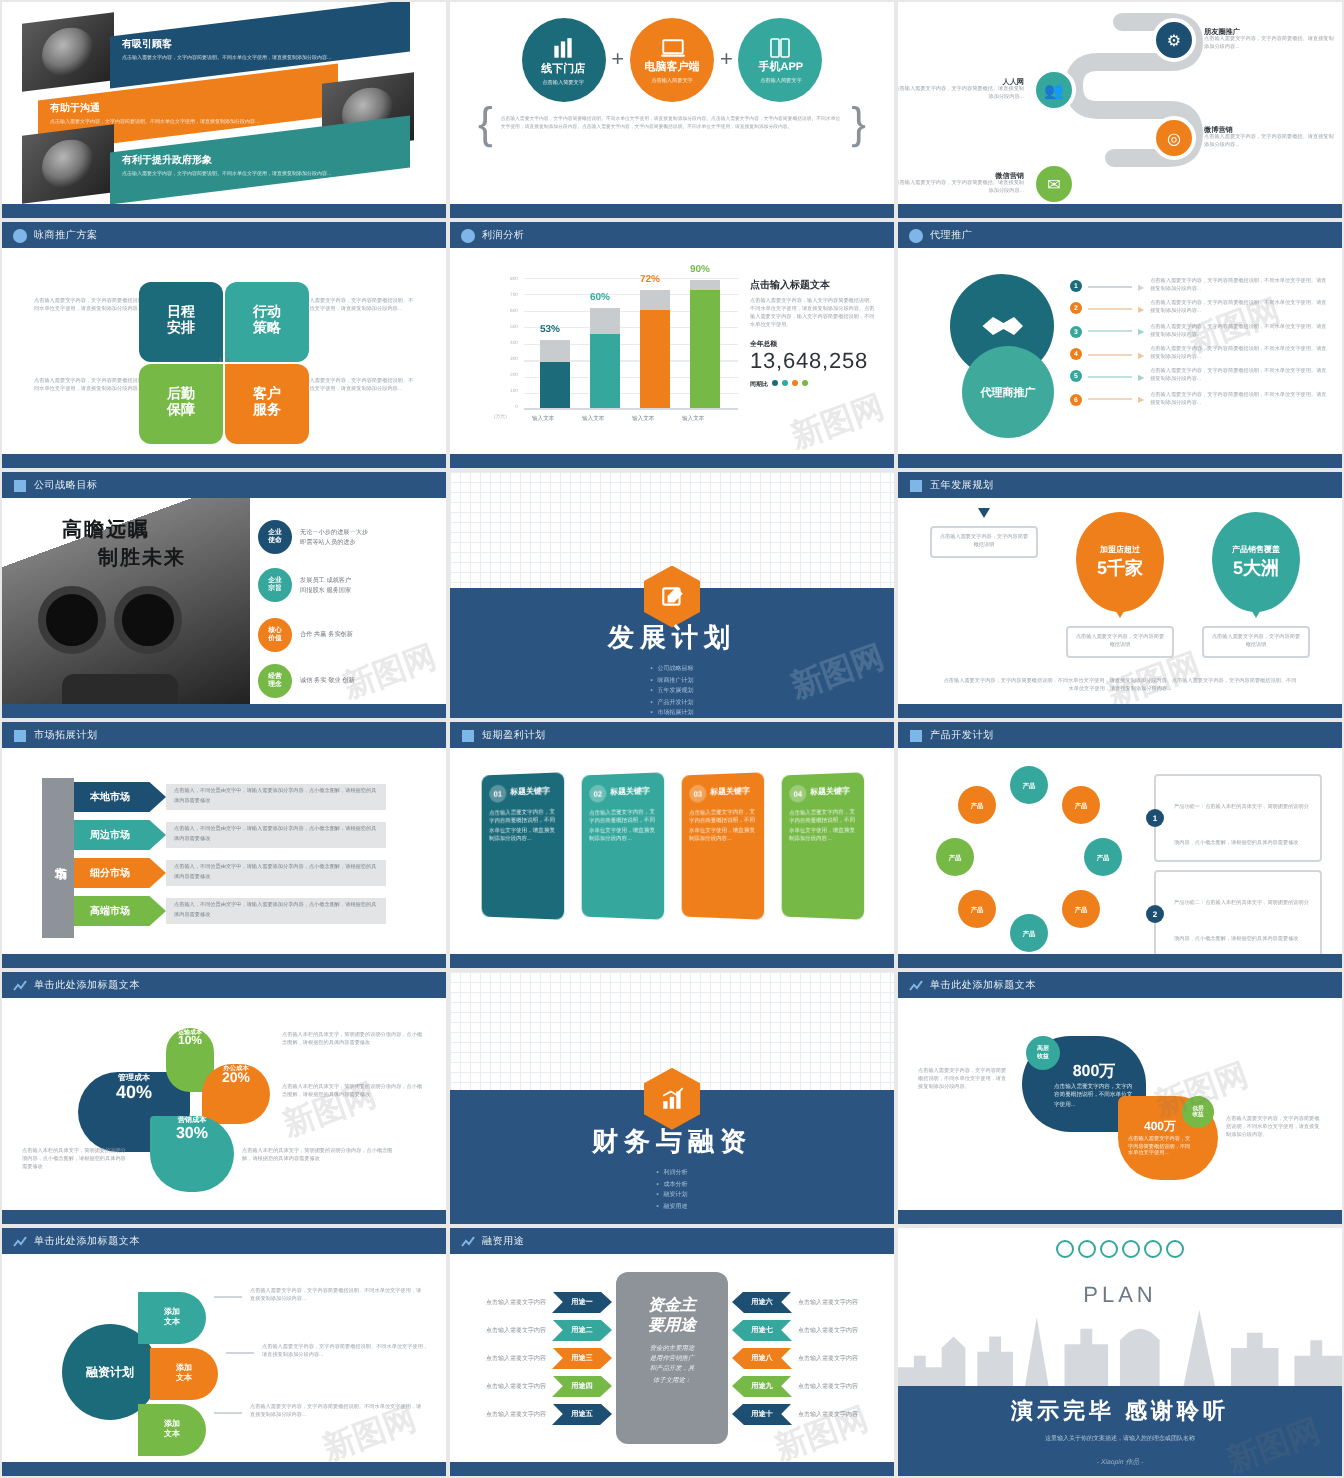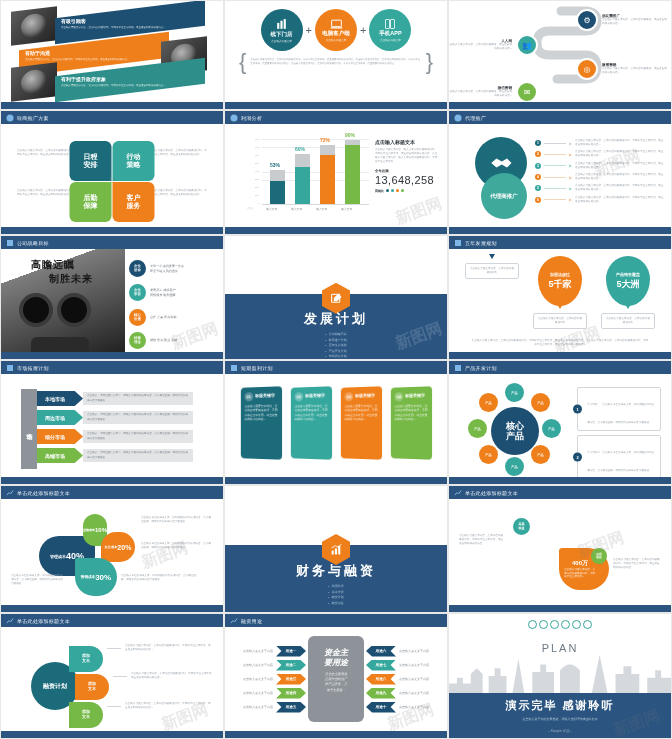--- a/index.html
+++ b/index.html
@@ -101,21 +101,21 @@
                display: flex; align-items: center; justify-content: center; color: #fff; font-size: 3.2px; font-weight: bold; }
   .corecircle { position: absolute; width: 48px; height: 48px; border-radius: 50%; background: #1c4f72;
                 display: flex; flex-direction: column; align-items: center; justify-content: center;
                 color: #fff; font-size: 9px; font-weight: bold; line-height: 1.15; }
   .numline { border: .6px solid #d2d7dc; border-radius: 2px; padding: 3px 3px 3px 9px; position: relative; margin-bottom: 4px; }
   .numline .n { position: absolute; left: -5px; top: 50%; transform: translateY(-50%);
                 width: 9px; height: 9px; border-radius: 50%; background: #1c4f72; color: #fff;
                 font-size: 4px; display: flex; align-items: center; justify-content: center; font-weight: bold; }
 
   
-  .blade { position: absolute; display: flex; flex-direction: row; align-items: center; justify-content: center; color: #fff; }
+  .blade { position: absolute; display: flex; flex-direction: column; align-items: center; color: #fff; }
   .blade .bt { font-size: 4px; font-weight: bold; }
   .blade .bp { font-size: 9px; font-weight: bold; }
 
   
   .fanpetal { position: absolute; width: 34px; height: 26px; display: flex; align-items: center; justify-content: center;
               color: #fff; font-size: 4px; font-weight: bold; line-height: 1.2; text-align: center; }
 
   
   .fcenter { width: 56px; height: 86px; border-radius: 6px; background: #8d9399; display: flex; flex-direction: column;
              align-items: center; justify-content: flex-start; padding-top: 12px; font-style: italic; }
@@ -581,22 +581,20 @@
   <div class="slide">
     <div class="hdr">
       <span class="tag">
           <svg viewBox="0 0 16 16">
             <rect x="2" y="2" width="12" height="12" fill="#7fb6e8"></rect>
           </svg>
         </span>
       <span class="t">产品开发计划</span>
     </div>
     <div style="position:absolute;left:18px;top:22px;width:96px;height:96px">
-      <div class="corecircle" style="left:24px;top:24px;white-space:pre-line;text-align:center">核心
-产品</div>
       <div class="satellite" style="left:38px;top:0;background:#35a79c">产品</div>
       <div class="satellite" style="left:64px;top:10px;background:#ef7f1a">产品</div>
       <div class="satellite" style="left:75px;top:36px;background:#35a79c">产品</div>
       <div class="satellite" style="left:64px;top:62px;background:#ef7f1a">产品</div>
       <div class="satellite" style="left:38px;top:74px;background:#35a79c">产品</div>
       <div class="satellite" style="left:12px;top:62px;background:#ef7f1a">产品</div>
       <div class="satellite" style="left:1px;top:36px;background:#76b947">产品</div>
       <div class="satellite" style="left:12px;top:10px;background:#ef7f1a">产品</div>
     </div>
     <div style="position:absolute;left:128px;top:26px;right:10px">
@@ -676,20 +674,24 @@
   <div class="slide">
     <div class="hdr">
       <span class="tag">
           <svg viewBox="0 0 16 16">
             <path d="M2 12 L6 7 L9 10 L14 3" stroke="#7fb6e8" stroke-width="2" fill="none"></path>
           </svg>
         </span>
       <span class="t">单击此处添加标题文本</span>
     </div>
     <div class="lorem" style="position:absolute;left:10px;top:48px;width:46px">点击输入需要文字内容，文字内容简要概括说明，不同水单位文字使用，请直接复制添加分段内容。</div>
+    <div style="position:absolute;left:62px;top:32px;width:62px;height:48px;background:#1c4f72;border-radius:30px 30px 4px 30px;display:flex;flex-direction:column;align-items:center;justify-content:center;color:#fff">
+      <div style="font-size:8px;font-weight:bold;margin-left:10px">800万</div>
+      <div style="font-size:2.8px;color:rgba(255,255,255,.85);width:40px;margin-left:10px;line-height:1.5">点击输入需要文字内容，文字内容简要概括说明，不同水单位文字使用...</div>
+    </div>
     <div style="position:absolute;left:64px;top:32px;width:17px;height:17px;border-radius:50%;background:#35a79c;color:#fff;font-size:3px;font-weight:bold;display:flex;align-items:center;justify-content:center;white-space:pre-line;text-align:center;line-height:1.1">高层
 收益</div>
 
     <div style="position:absolute;left:110px;top:62px;width:50px;height:42px;background:#ef7f1a;border-radius:4px 26px 26px 26px;display:flex;flex-direction:column;align-items:center;justify-content:center;color:#fff">
       <div style="font-size:6px;font-weight:bold;margin-right:8px">400万</div>
       <div style="font-size:2.6px;color:rgba(255,255,255,.88);width:32px;margin-right:8px;line-height:1.5">点击输入需要文字内容，文字内容简要概括说明，不同水单位文字使用...</div>
     </div>
     <div style="position:absolute;left:142px;top:62px;width:16px;height:16px;border-radius:50%;background:#76b947;color:#fff;font-size:2.8px;font-weight:bold;display:flex;align-items:center;justify-content:center;white-space:pre-line;text-align:center;line-height:1.1">低层
 收益</div>
 

